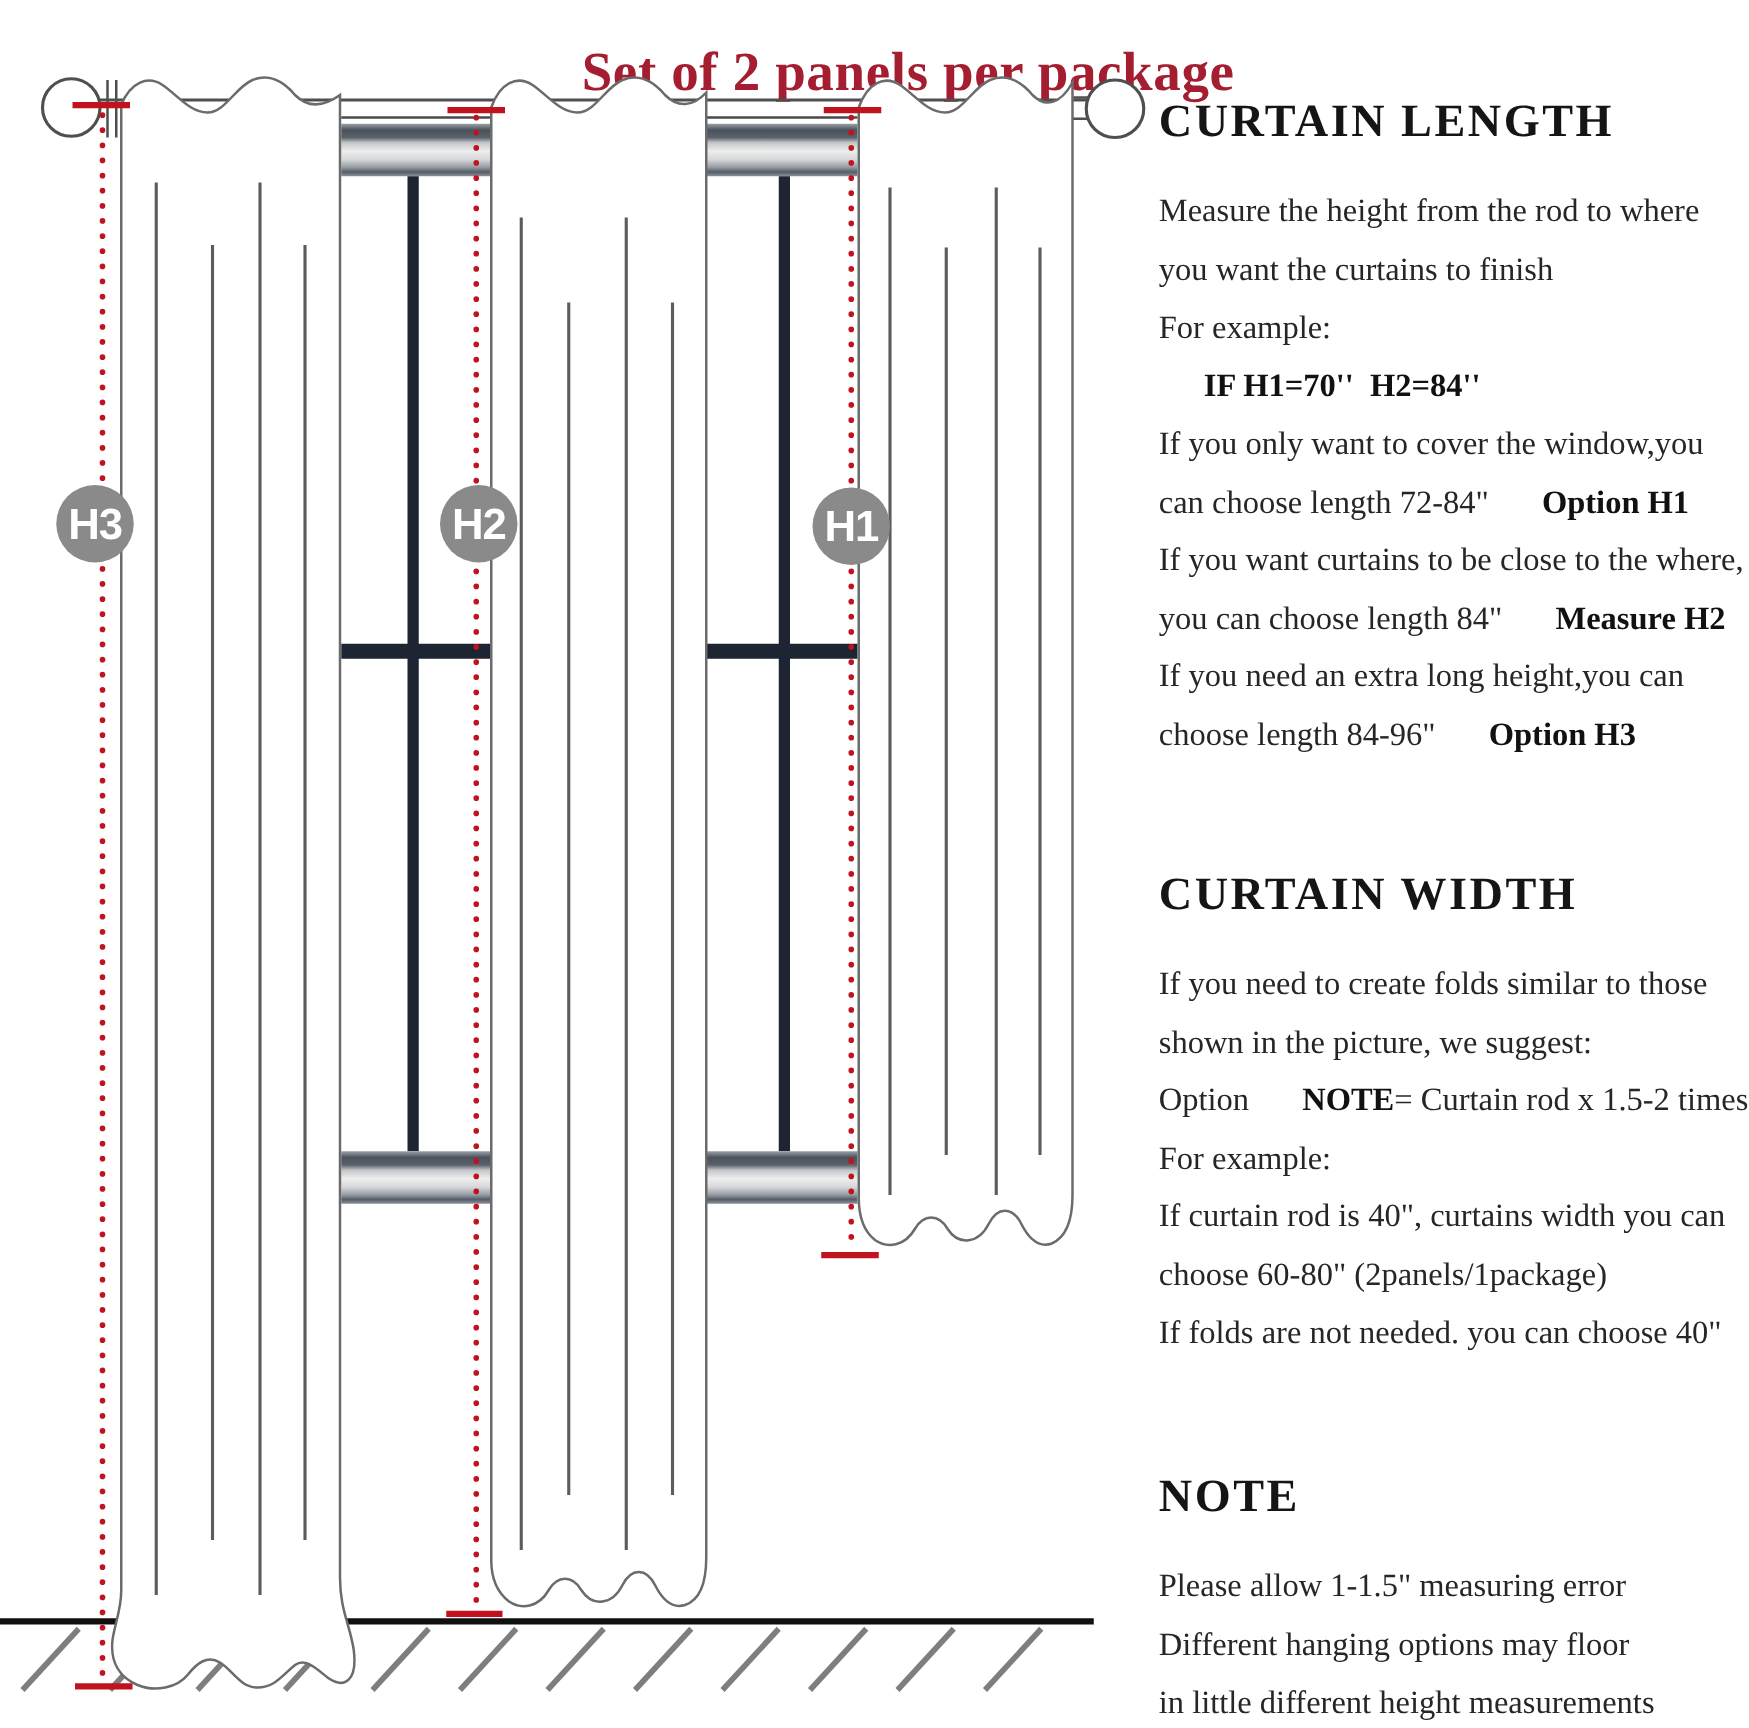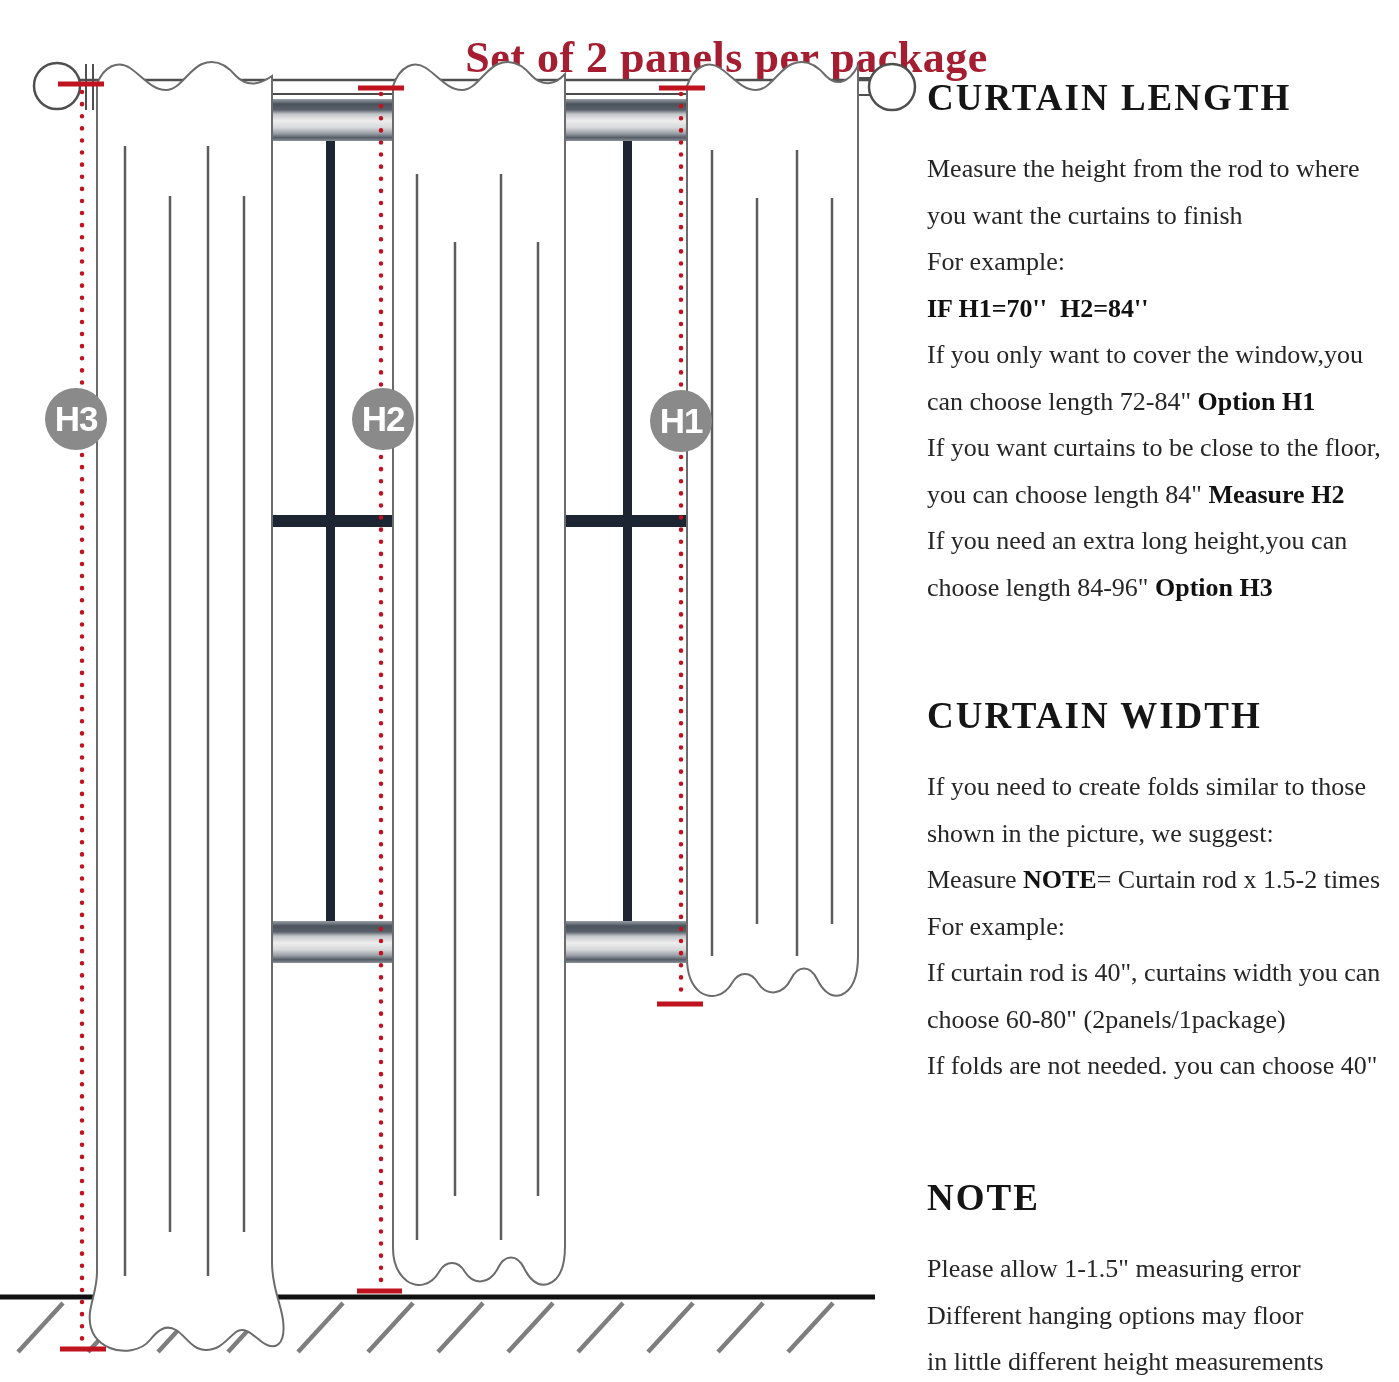--- a/index.html
+++ b/index.html
@@ -13,21 +13,21 @@
   #diagram{position:absolute;left:0;top:0;}
   
   #info{position:absolute;left:927px;top:0;width:476px;height:1382px;}
   .section{position:absolute;left:0;width:476px;}
   .sec-length{top:74px;}
   .sec-width{top:692px;}
   .sec-note{top:1174px;}
   .section h2{margin:0 0 24px 0;font-size:37px;line-height:48px;font-weight:bold;
               letter-spacing:2px;color:#151515;font-family:"Liberation Serif",serif;}
   .tline{font-size:26px;line-height:46.5px;white-space:pre-wrap;color:#262626;}
-  .tline .b{font-weight:bold;color:#111;}
+  .tline .b{font-weight:bold;color:#111;margin-left:36px;}
   svg text.badge-label{font-family:"Liberation Sans",sans-serif;font-weight:bold;
                        font-size:35px;fill:#ffffff;letter-spacing:-1px;}
 </style>
 </head>
 <body>
 
 <div id="page">
 
   <h1 id="title">Set of 2 panels per package</h1>
 
@@ -160,31 +160,31 @@
   <div id="info">
 
     <div class="section sec-length">
       <h2>CURTAIN LENGTH</h2>
       <div class="tline"><span>Measure the height from the rod to where</span><span class="b"></span><span></span></div>
       <div class="tline"><span>you want the curtains to finish</span><span class="b"></span><span></span></div>
       <div class="tline"><span>For example:</span><span class="b"></span><span></span></div>
       <div class="tline"><span></span><span class="b">IF H1=70''  H2=84''</span><span></span></div>
       <div class="tline"><span>If you only want to cover the window,you</span><span class="b"></span><span></span></div>
       <div class="tline"><span>can choose length 72-84" </span><span class="b">Option H1</span><span></span></div>
-      <div class="tline"><span>If you want curtains to be close to the floor,</span><span class="b"></span><span></span></div>
+      <div class="tline"><span>If you want curtains to be close to the where,</span><span class="b"></span><span></span></div>
       <div class="tline"><span>you can choose length 84" </span><span class="b">Measure H2</span><span></span></div>
       <div class="tline"><span>If you need an extra long height,you can</span><span class="b"></span><span></span></div>
       <div class="tline"><span>choose length 84-96" </span><span class="b">Option H3</span><span></span></div>
     </div>
 
     <div class="section sec-width">
       <h2>CURTAIN WIDTH</h2>
       <div class="tline"><span>If you need to create folds similar to those</span><span class="b"></span><span></span></div>
       <div class="tline"><span>shown in the picture, we suggest:</span><span class="b"></span><span></span></div>
-      <div class="tline"><span>Measure </span><span class="b">NOTE</span><span>= Curtain rod x 1.5-2 times</span></div>
+      <div class="tline"><span>Option </span><span class="b">NOTE</span><span>= Curtain rod x 1.5-2 times</span></div>
       <div class="tline"><span>For example:</span><span class="b"></span><span></span></div>
       <div class="tline"><span>If curtain rod is 40", curtains width you can</span><span class="b"></span><span></span></div>
       <div class="tline"><span>choose 60-80" (2panels/1package)</span><span class="b"></span><span></span></div>
       <div class="tline"><span>If folds are not needed. you can choose 40"</span><span class="b"></span><span></span></div>
     </div>
 
     <div class="section sec-note">
       <h2>NOTE</h2>
       <div class="tline"><span>Please allow 1-1.5" measuring error</span><span class="b"></span><span></span></div>
       <div class="tline"><span>Different hanging options may floor</span><span class="b"></span><span></span></div>

